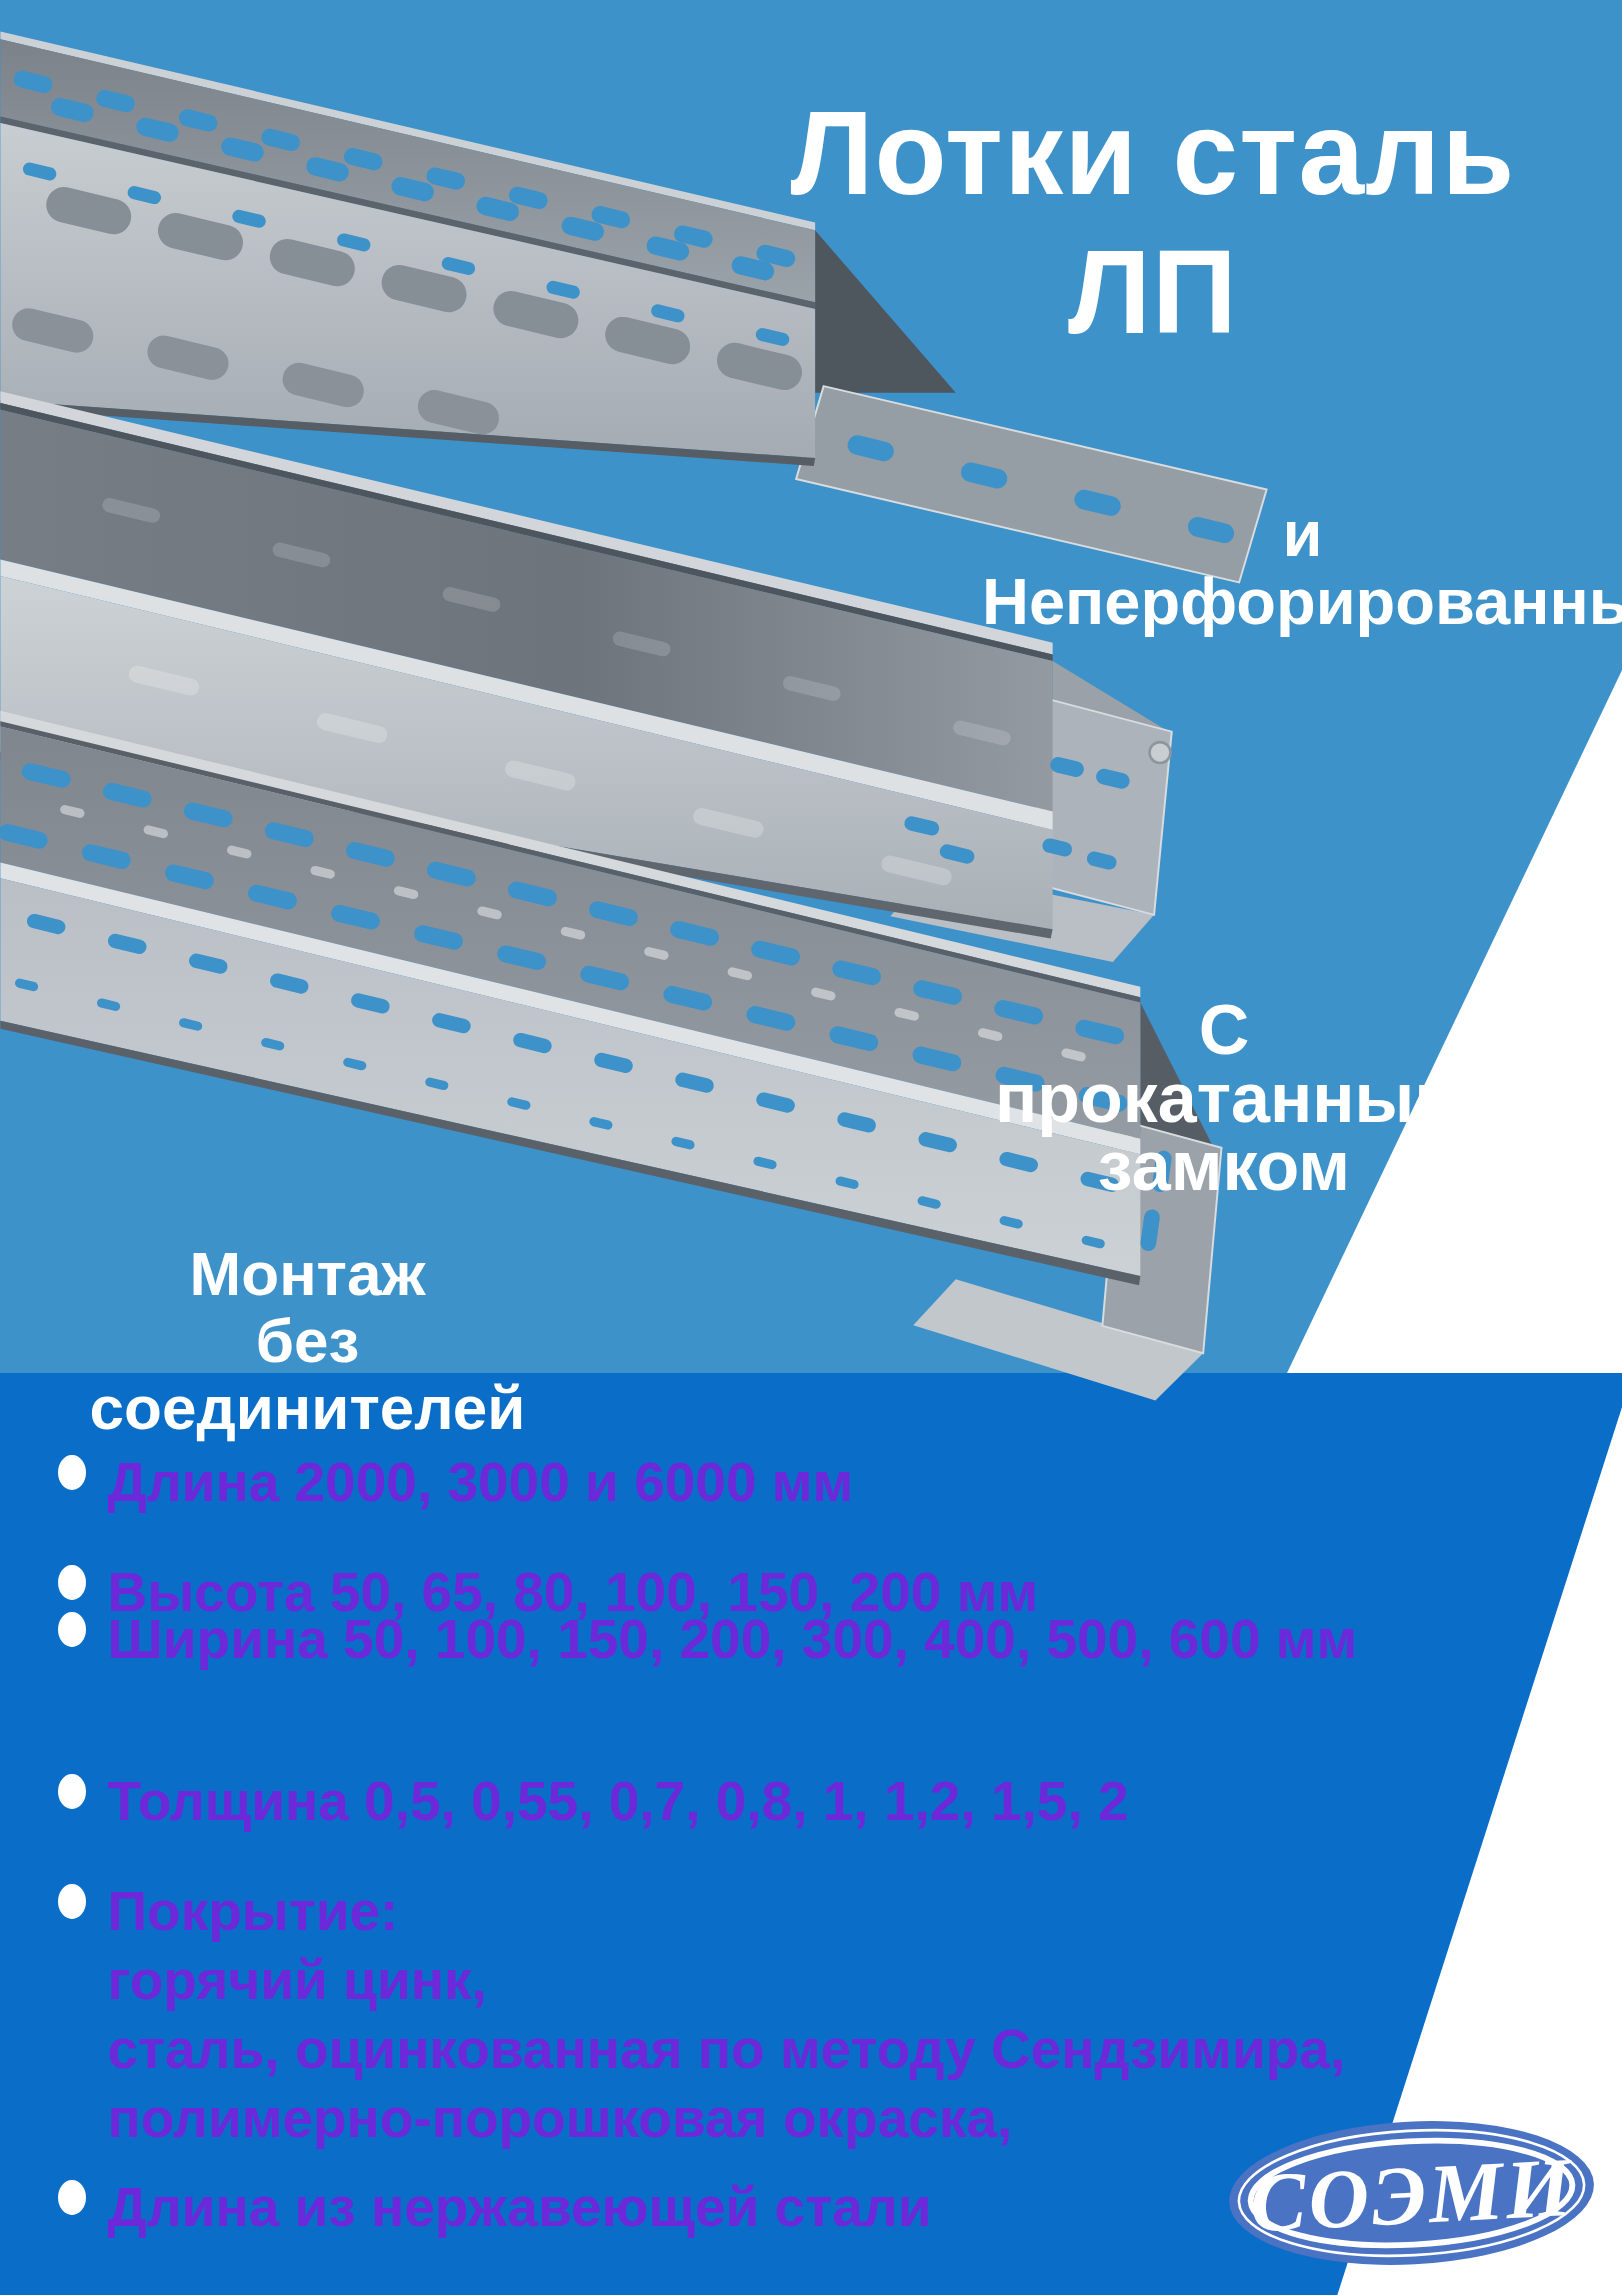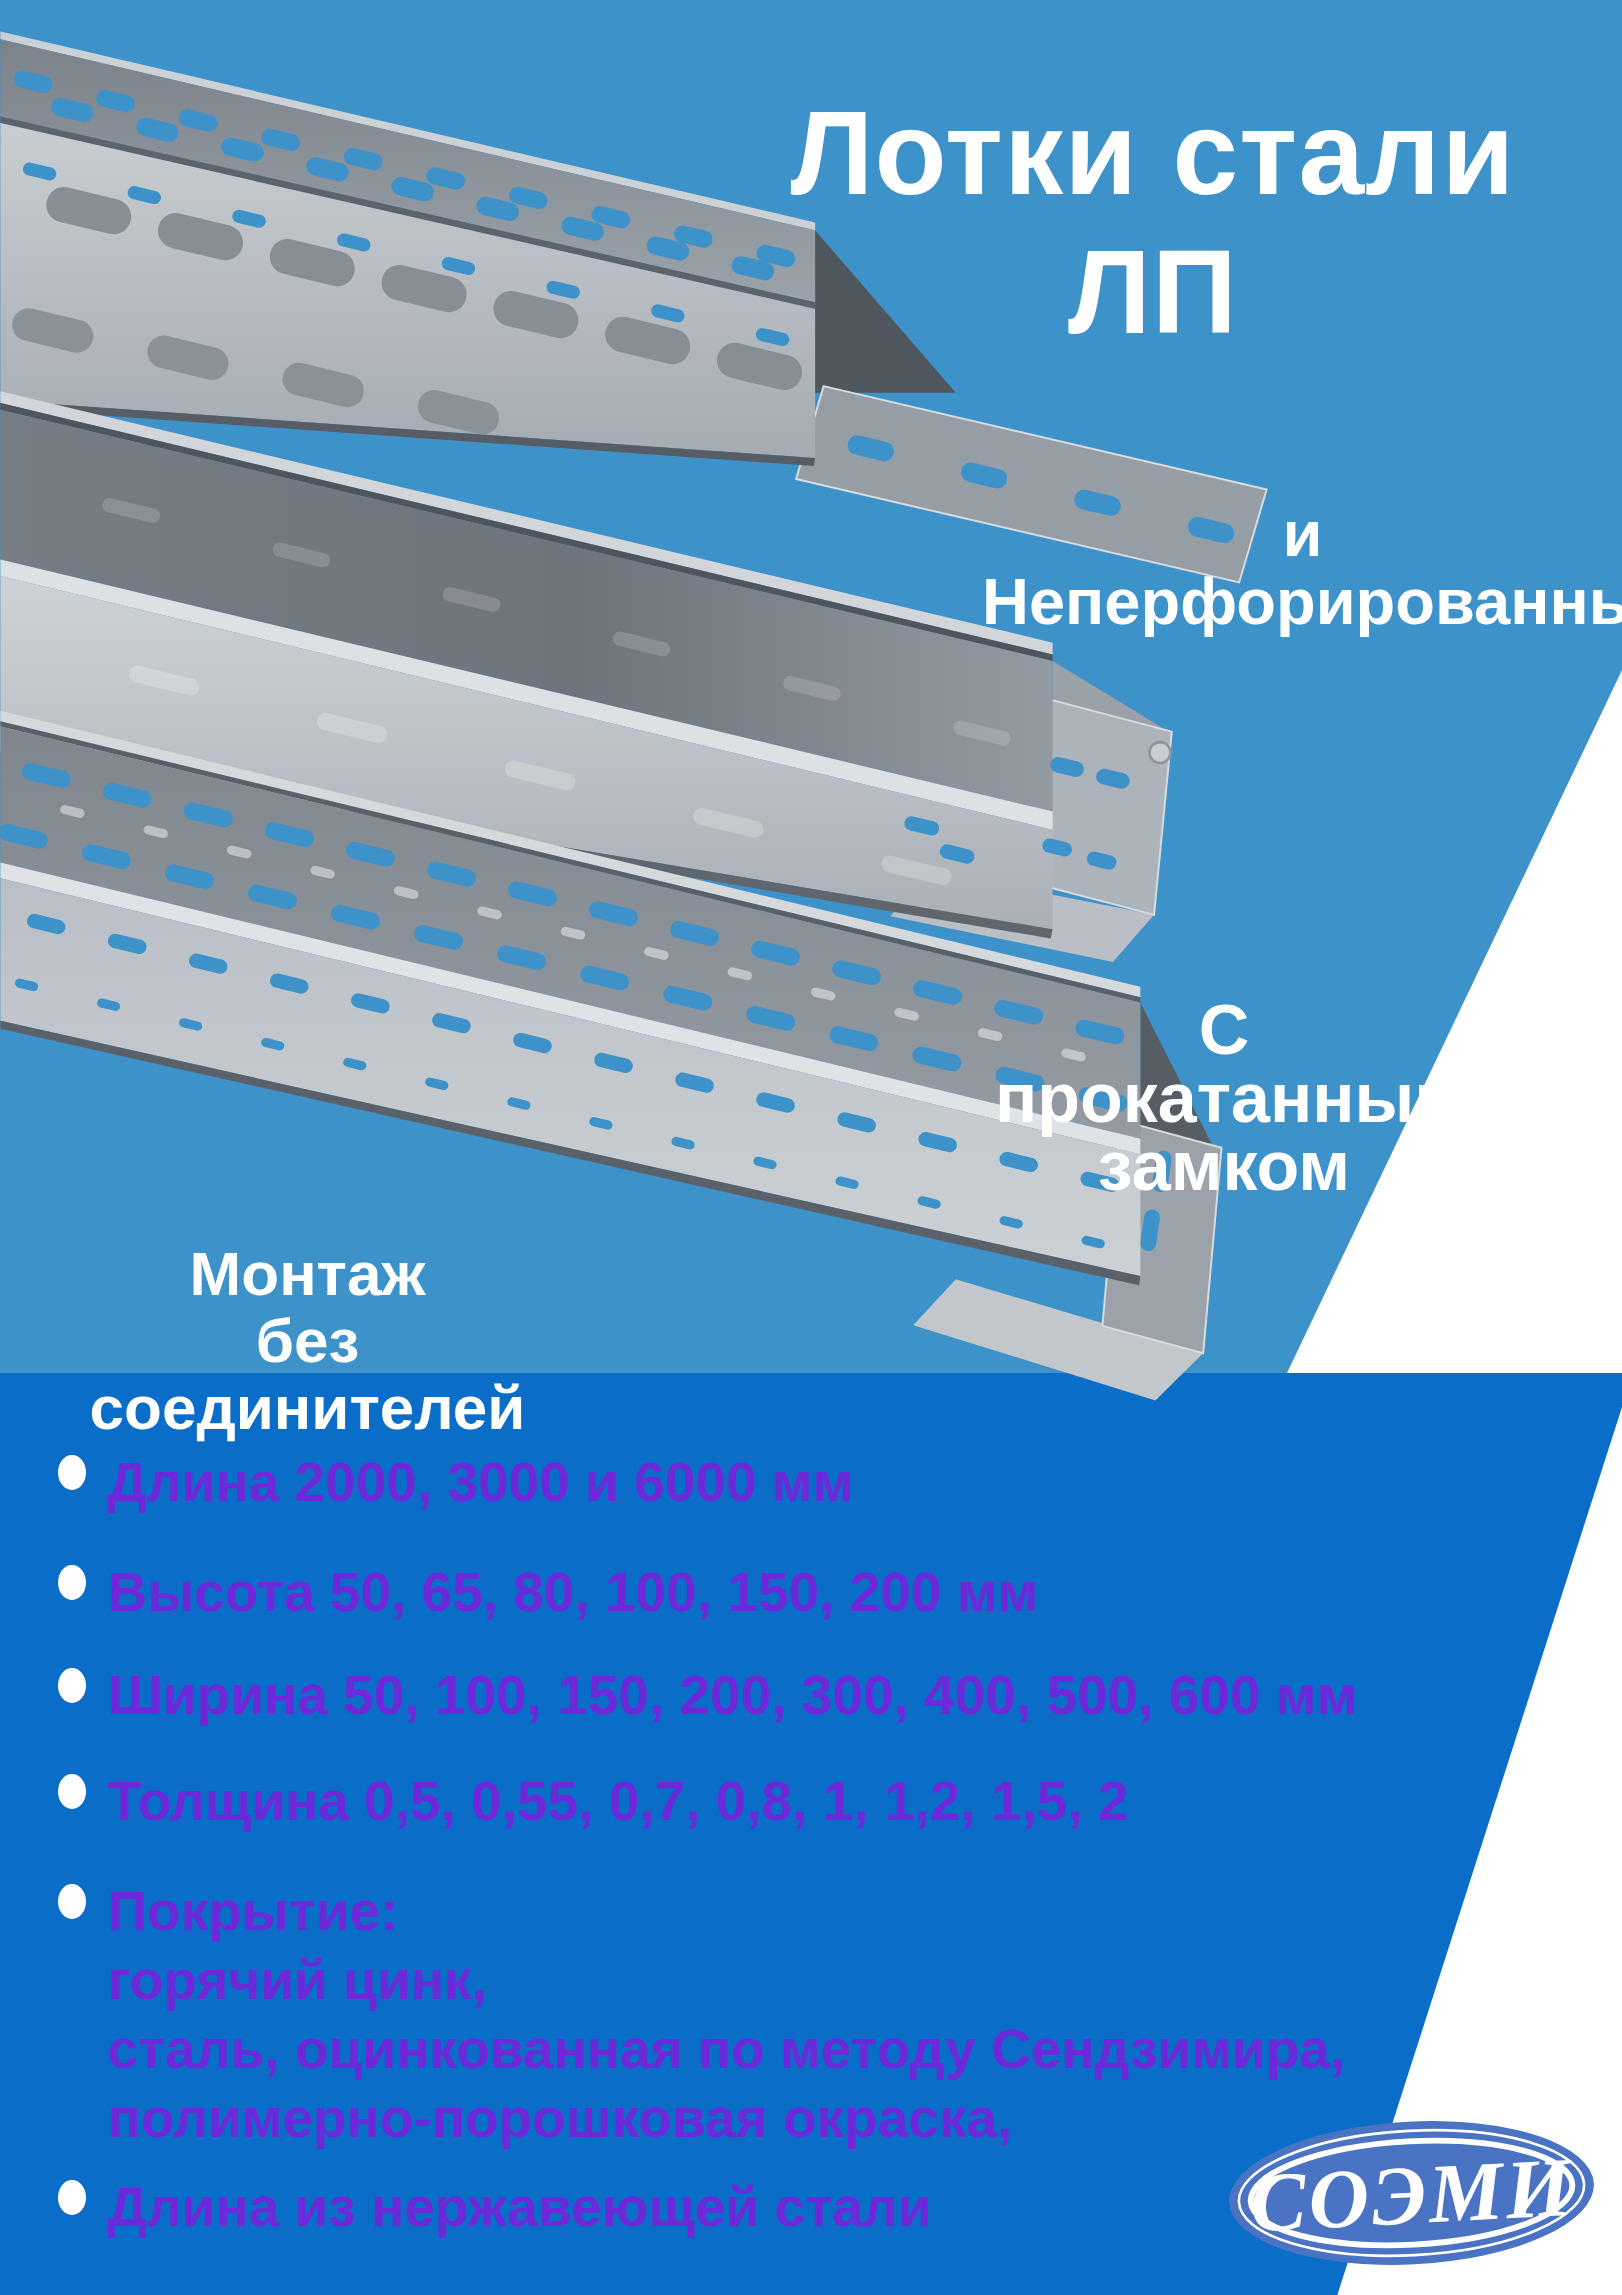--- a/index.html
+++ b/index.html
@@ -237,21 +237,21 @@
         <rect x="1401.2307692307693" y="1830.5384615384614" width="36" height="14" rx="7" fill="#3E92CA" transform="rotate(13.5 1419.2307692307693 1837.5384615384614)"></rect>
         <rect x="1526.6153846153848" y="1860.7692307692307" width="36" height="14" rx="7" fill="#3E92CA" transform="rotate(13.5 1544.6153846153848 1867.7692307692307)"></rect>
         <rect x="1652" y="1891" width="36" height="14" rx="7" fill="#3E92CA" transform="rotate(13.5 1670 1898)"></rect>
         <rect x="1763" y="1758" width="24" height="64" rx="12" fill="#3E92CA" transform="rotate(8 1775 1790)"></rect>
         <rect x="1745" y="1848" width="24" height="64" rx="12" fill="#3E92CA" transform="rotate(8 1757 1880)"></rect>
       </g>
   </g>
 </svg>
 
 <div class="abs wtxt" id="title">
-  <div>Лотки стали</div>
+  <div>Лотки сталь</div>
   <div>ЛП</div>
 </div>
 
 <div class="abs wtxt" id="label-perf">
   <div>и</div>
   <div>Неперфорированные</div>
 </div>
 
 <div class="abs wtxt" id="label-lock">
   <div>С прокатанным</div>
@@ -264,21 +264,21 @@
 </div>
 
 <div class="abs feat" style="top:1448px">
   <span class="dot"></span>
   <span class="ftxt">Длина 2000, 3000 и 6000 мм</span>
 </div>
 <div class="abs feat" style="top:1558px">
   <span class="dot"></span>
   <span class="ftxt">Высота 50, 65, 80, 100, 150, 200 мм</span>
 </div>
-<div class="abs feat" style="top:1661px">
+<div class="abs feat" style="top:1605px">
   <span class="dot"></span>
   <span class="ftxt">Ширина 50, 100, 150, 200, 300, 400, 500, 600 мм</span>
 </div>
 <div class="abs feat" style="top:1767px">
   <span class="dot"></span>
   <span class="ftxt">Толщина 0,5, 0,55, 0,7, 0,8, 1, 1,2, 1,5, 2</span>
 </div>
 <div class="abs feat" style="top:1877px">
   <span class="dot"></span>
   <span class="ftxt">

